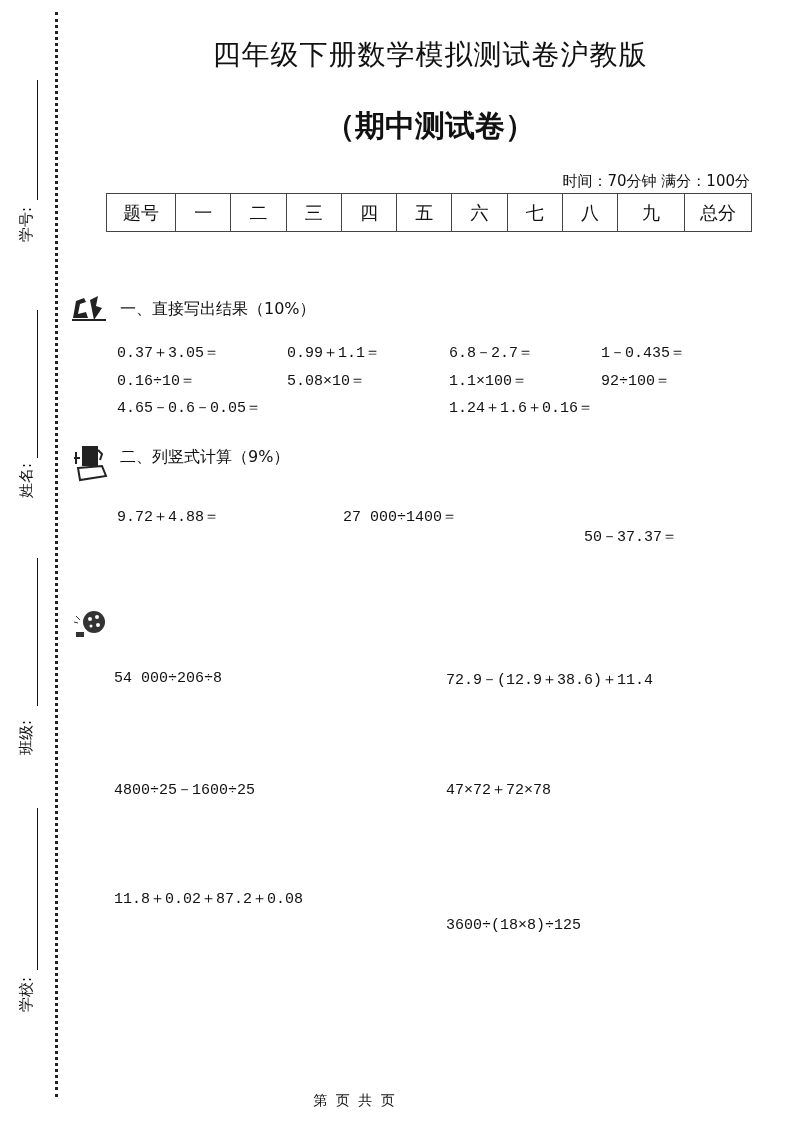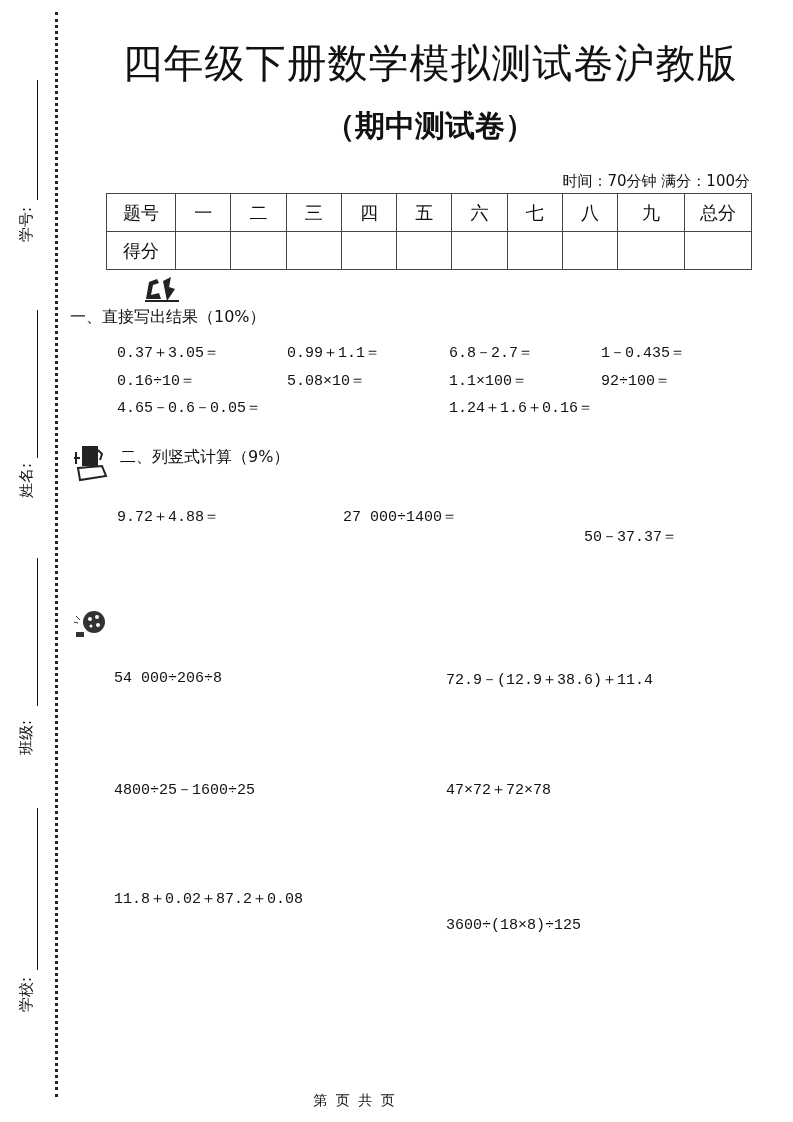--- a/index.html
+++ b/index.html
@@ -14,21 +14,21 @@
   .binding-line {
     position: absolute; left: 37px; width: 0; border-left: 1px solid #111;
   }
   .binding-label {
     position: absolute; left: 16px; font-size: 15px; width: 20px;
     transform: rotate(-90deg); transform-origin: center; white-space: nowrap;
     line-height: 20px; text-align: center;
   }
   .title {
     position: absolute; left: 100px; top: 36px; width: 660px; text-align: center;
-    font-size: 40px; font-weight: normal; letter-spacing: 1px; margin: 0;
+    font-size: 28px; font-weight: normal; letter-spacing: 1px; margin: 0;
   }
   .subtitle {
     position: absolute; left: 100px; top: 106px; width: 660px; text-align: center;
     font-size: 30px; margin: 0;
   }
   .meta {
     position: absolute; right: 43px; top: 172px; font-size: 15px;
   }
   table.score {
     position: absolute; left: 106px; top: 193px; width: 646px;
@@ -85,37 +85,24 @@
     <td>二</td>
     <td>三</td>
     <td>四</td>
     <td>五</td>
     <td>六</td>
     <td>七</td>
     <td>八</td>
     <td style="width:66px">九</td>
     <td style="width:66px">总分</td>
   </tr>
-  <tr>
-    <td>得分</td>
-    <td></td>
-    <td></td>
-    <td></td>
-    <td></td>
-    <td></td>
-    <td></td>
-    <td></td>
-    <td></td>
-    <td></td>
-    <td></td>
-  </tr>
 </tbody>
   </table>
 
-<div class="section-head" style="top:273px;flex-direction:column;">
+<div class="section-head" style="top:292px;">
   <span class="icon">
     <svg width="44" height="34" viewBox="0 0 44 34">
       <path d="M3 26 L18 26 L16 20 L8 22 L10 12 L16 10 L14 6 L6 9 Z" fill="#222"></path>
       <path d="M20 8 L28 4 L26 14 L32 16 L24 28 L22 18 Z" fill="#222"></path>
       <path d="M2 28 L36 28" stroke="#222" stroke-width="2"></path>
     </svg>
   </span>
   <span>一、直接写出结果（10%）</span>
 </div>
 

